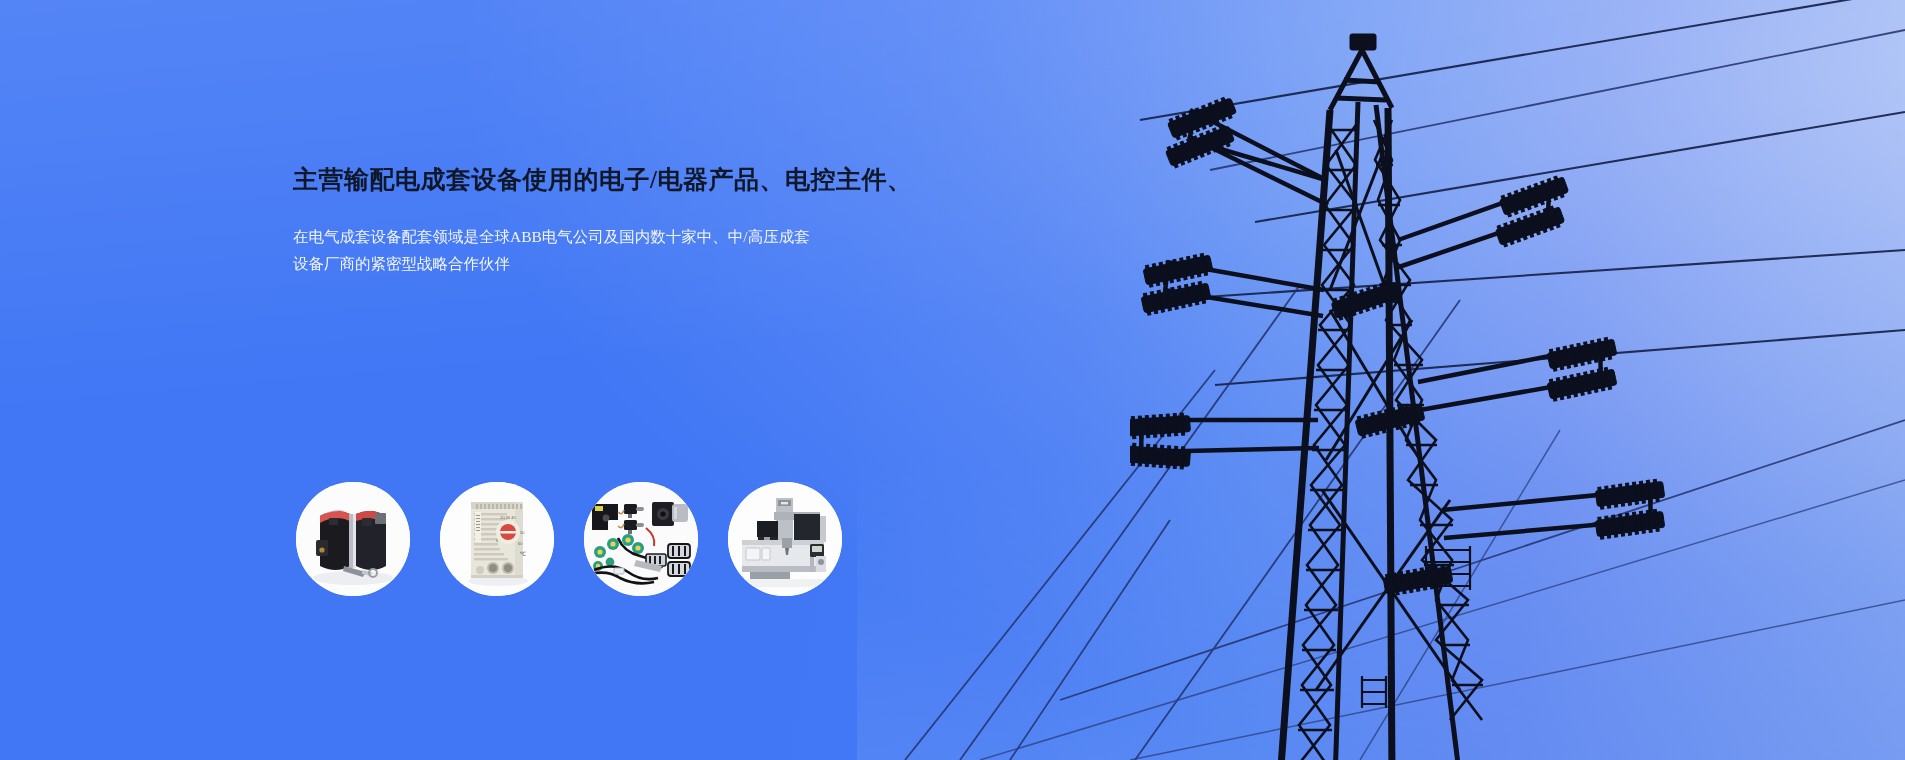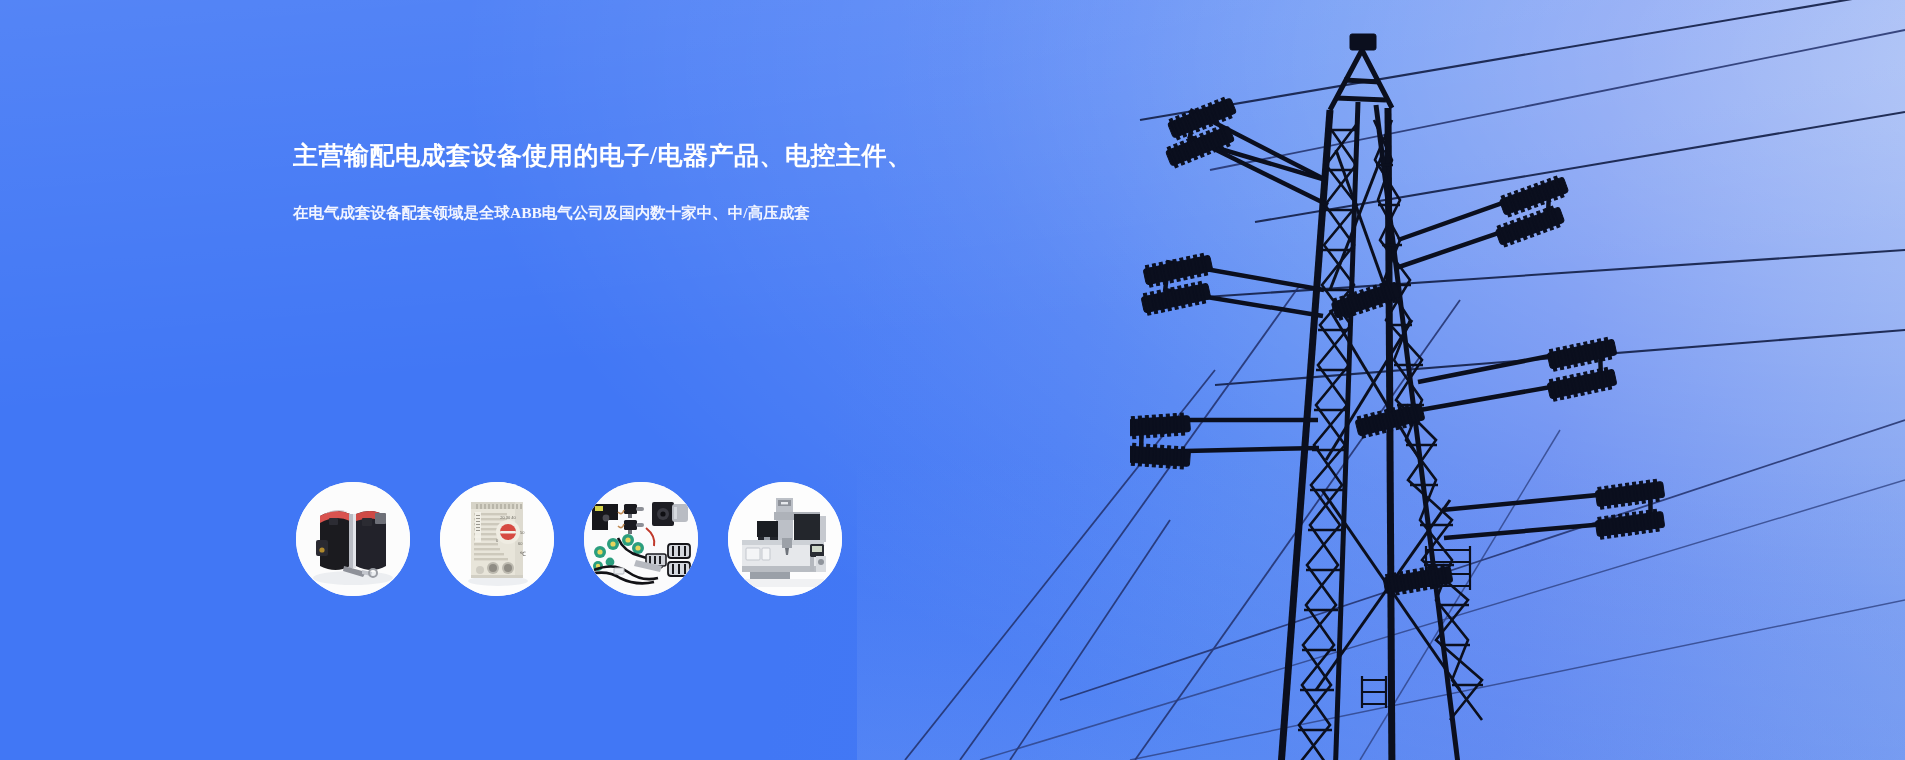--- a/index.html
+++ b/index.html
@@ -43,33 +43,33 @@
   .headline{
     font-family:"Liberation Serif","DejaVu Serif",serif;
     font-weight:700;
     font-size:46px;
     line-height:1.16;
     color:#ffffff;
     letter-spacing:1px;
     white-space:nowrap;
   }
   .subhead{
-    margin-top:8px;
+    margin-top:32px;
     font-family:"Liberation Serif","DejaVu Serif",serif;
     font-weight:700;
     font-size:25px;
     line-height:1.62;
-    color:#ffffff;
+    color:#0f172a;
     letter-spacing:.5px;
     white-space:nowrap;
   }
   .desc{
     margin-top:22px;
     font-family:"Liberation Serif","DejaVu Serif",serif;
-    font-weight:700;
+    font-weight:400;
     font-size:15.5px;
     line-height:1.78;
     color:#f2f5ff;
     width:540px;
   }
   .desc span{ display:block; white-space:nowrap; }
 
   
   .thumbs{
     position:absolute; left:296px; top:482px;
@@ -261,20 +261,21 @@
         </g>
     </g>
   </svg>
 
   <div class="copy">
     <div class="subhead">
       <div>主营输配电成套设备使用的电子/电器产品、电控主件、</div>
     </div>
     <div class="desc">
       <span>在电气成套设备配套领域是全球ABB电气公司及国内数十家中、中/高压成套</span>
+      <span>设备厂商的紧密型战略合作伙伴</span>
     </div>
   </div>
 
   <div class="thumbs">
 
     <div class="thumb">
       <svg viewBox="0 0 114 114">
         <rect width="114" height="114" fill="#fcfcfc"></rect>
         <ellipse cx="57" cy="96" rx="40" ry="7" fill="#eceef1"></ellipse>
 

